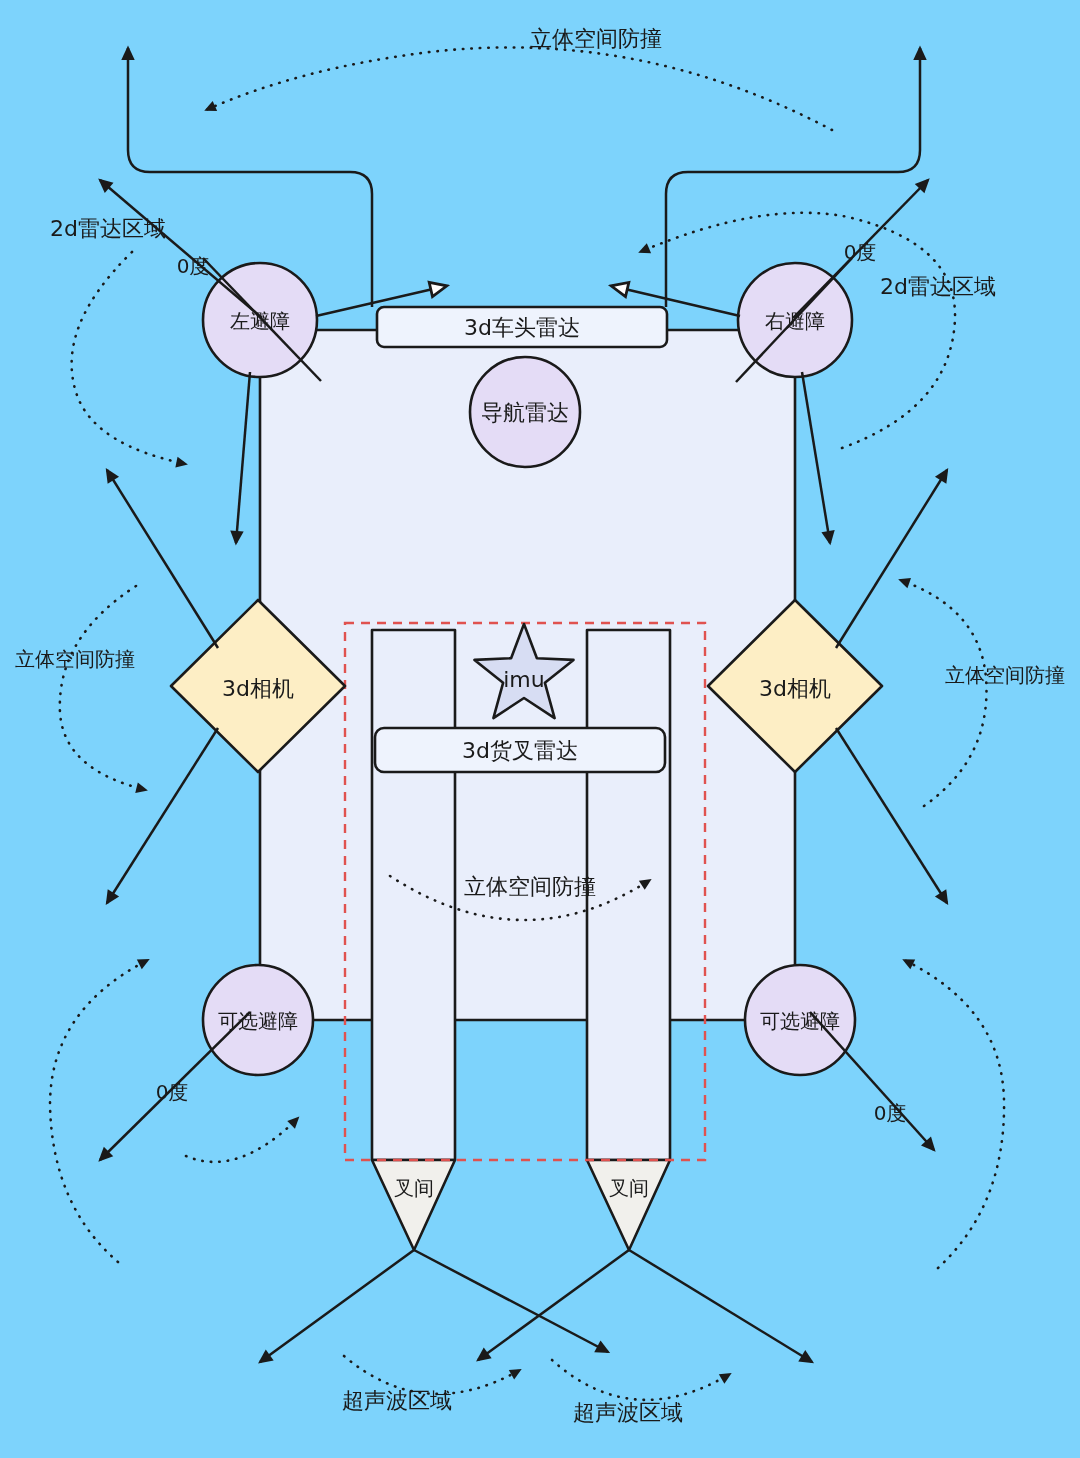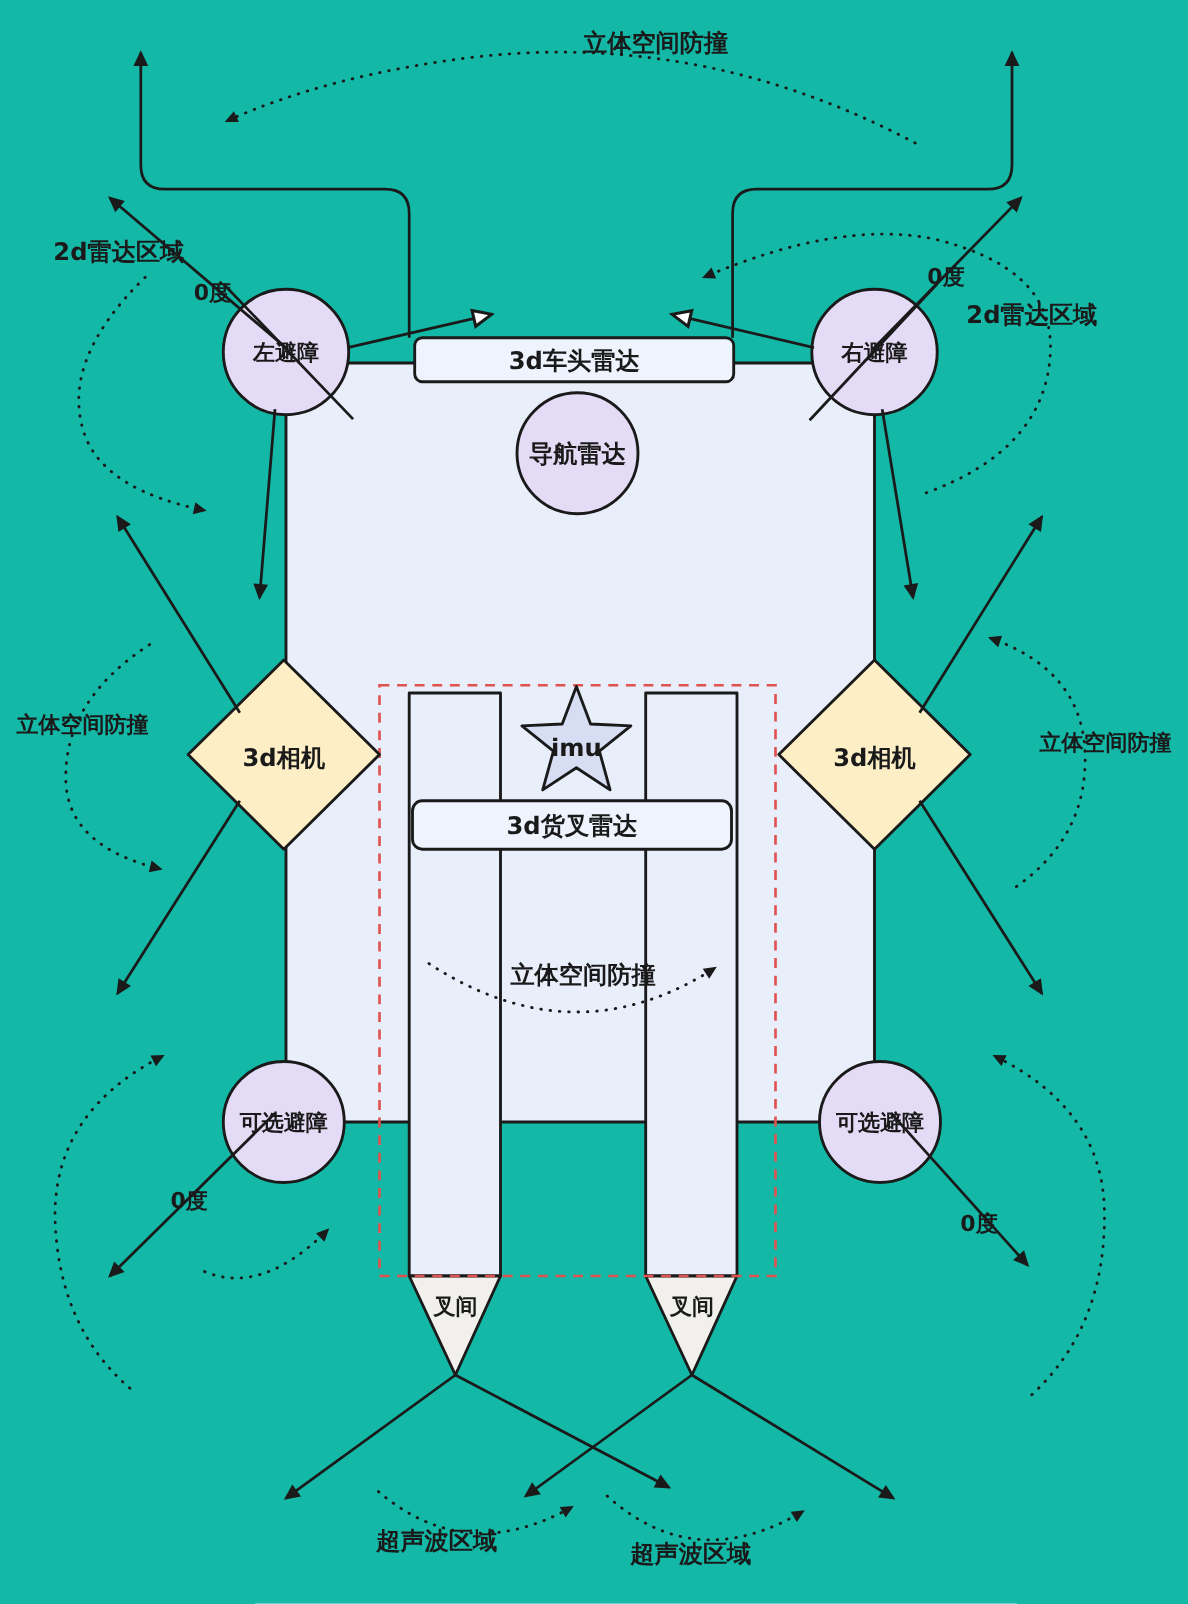--- a/index.html
+++ b/index.html
@@ -1,20 +1,19 @@
 <!DOCTYPE html>
 <html style="--line: #1a1a1a; --dashed: #e0524f;"><head>
 <meta charset="utf-8">
 <style>
   html,body{margin:0;padding:0;background:#ffffff;}
   .stage{
     width:1080px;height:1458px;position:relative;overflow:hidden;
     font-family:"DejaVu Sans","Liberation Sans",sans-serif;
-    background:#14b8a6;
-    font-weight:bold;
+    background:#7dd3fc;
   }
   svg{display:block;}
   .ln{stroke:var(--line,#1a1a1a);stroke-width:2.5;fill:none;}
   .dot{stroke:var(--line,#1a1a1a);stroke-width:2.6;fill:none;
        stroke-dasharray:0.5 8;stroke-linecap:round;}
   .shape{stroke:var(--line,#1a1a1a);stroke-width:2.6;stroke-linejoin:round;}
   .dashedbox{stroke:var(--dashed,#e0524f);stroke-width:2.4;fill:none;stroke-dasharray:9 7;}
   text{fill:#1a1a1a;font-size:22px;text-anchor:middle;dominant-baseline:middle;}
   text.small{font-size:20px;}
 </style>

